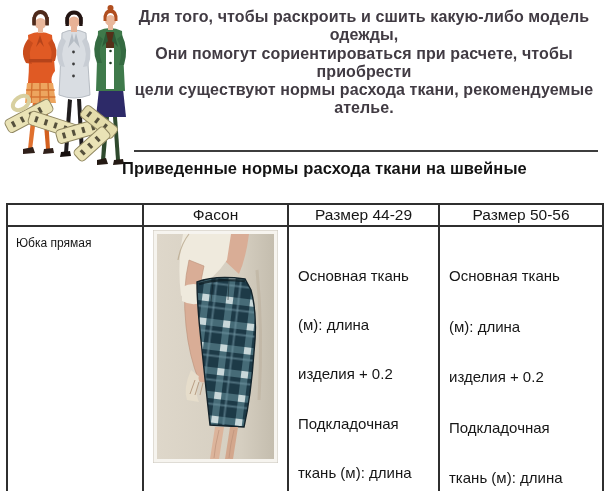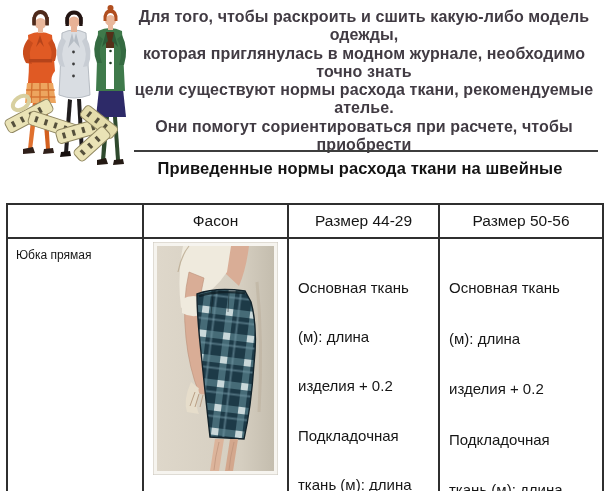--- a/index.html
+++ b/index.html
@@ -16,32 +16,32 @@
     position:absolute; left:126px; top:8px; width:476px;
     font-size:16px; line-height:18.3px; font-weight:bold;
     color:#413b43; text-align:center; letter-spacing:0.1px;
   }
   
   .divider { position:absolute; left:134px; top:150px; width:464px; height:2px; background:#3d3d3d; }
   
   .caption {
     position:absolute; left:6px; top:159px; width:592px;
     font-size:16.5px; line-height:19.5px; font-weight:bold;
-    color:#131313; text-align:center; letter-spacing:0.1px;
+    color:#131313; text-align:left; letter-spacing:0.1px;
   }
   .caption .l1 { padding-left:116px; }
   
   table.norm {
     position:absolute; left:6px; top:203px; width:596px;
     border-collapse:collapse; table-layout:fixed;
     color:#161616;
   }
   table.norm th, table.norm td { border:2px solid #2f2f2f; background:#ffffff; }
   table.norm th {
-    height:34px; font-weight:normal; font-size:15.5px;
+    height:22px; font-weight:normal; font-size:15.5px;
     text-align:center; vertical-align:middle;
   }
   table.norm td { height:246px; vertical-align:top; }
   .c0 { width:136px; } .c1 { width:145px; } .c2 { width:151px; } .c3 { width:164px; }
   .item-cell  { padding:9px 6px 4px 8px; font-size:12px; }
   .figure-cell{ padding:0; text-align:center; }
   .figure-cell svg { display:block; margin:3px auto 0 auto; }
   .spec-cell  { padding:8px 4px 0 9px; font-size:15px; }
   .spec-cell .cell-line { white-space:nowrap;margin-top:32px; }
   .lh17 .cell-line { line-height:17.2px; }
@@ -152,23 +152,22 @@
         <rect x="-14" y="-3" width="3" height="6" fill="#55503c"></rect>
           <rect x="-4" y="-3" width="3" height="6" fill="#55503c"></rect>
           <rect x="6" y="-3" width="3" height="6" fill="#55503c"></rect>
       </g>
       <ellipse cx="19" cy="100" rx="9" ry="6" transform="rotate(-35 19 100)" fill="none" stroke="#d8d0a0" stroke-width="4"></ellipse>
     </g>
   </svg>
 
   <div class="intro">
     <div>Для того, чтобы раскроить и сшить какую-либо модель одежды,</div>
-    <div>которая приглянулась в модном журнале, необходимо точно знать</div>
+    <div>Они помогут сориентироваться при расчете, чтобы приобрести</div>
     <div>цели существуют нормы расхода ткани, рекомендуемые ателье.</div>
-    <div>Они помогут сориентироваться при расчете, чтобы приобрести</div>
   </div>
 
   <div class="divider"></div>
 
   <div class="caption">
     <div class="l1">Приведенные нормы расхода ткани на швейные</div>
   </div>
 
   <table class="norm">
     <colgroup>

